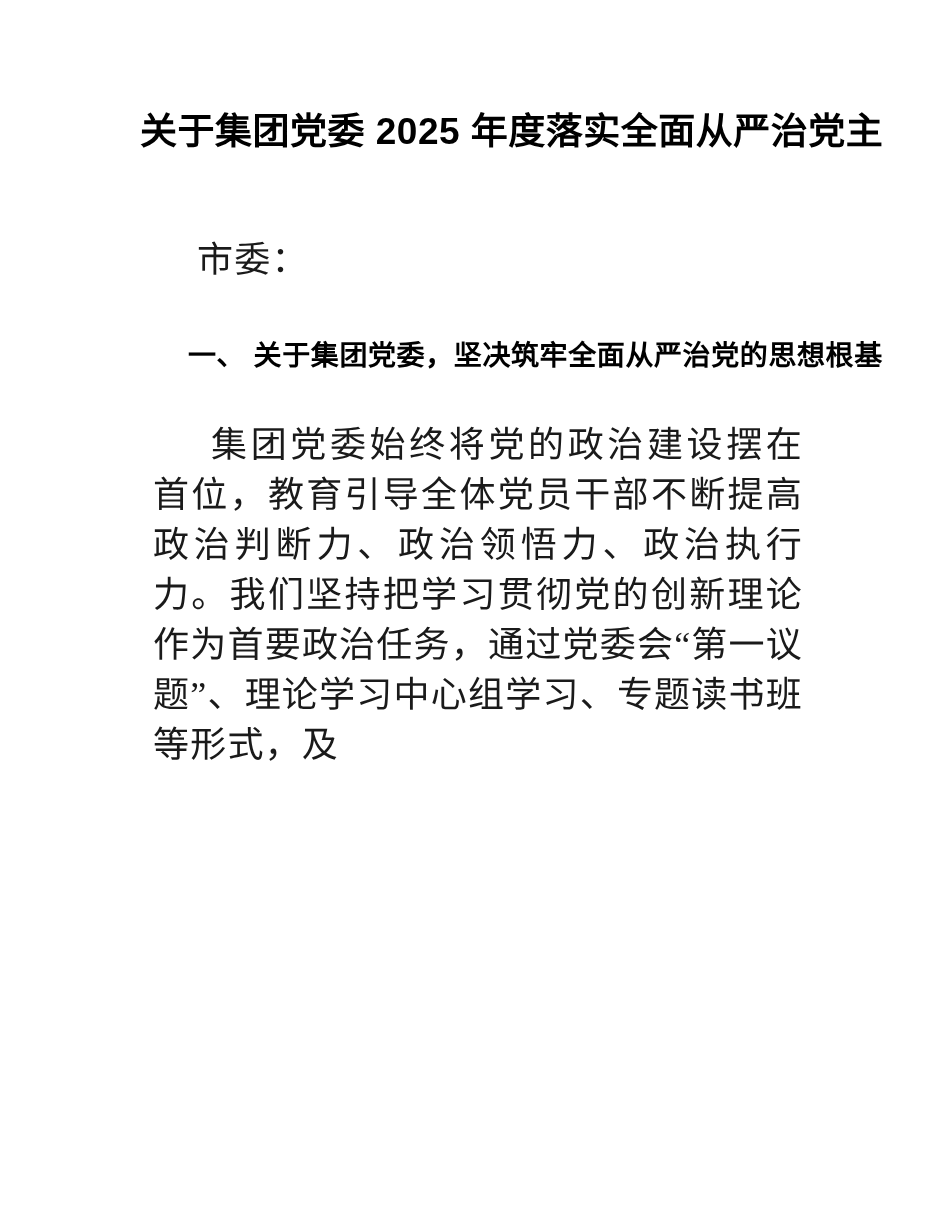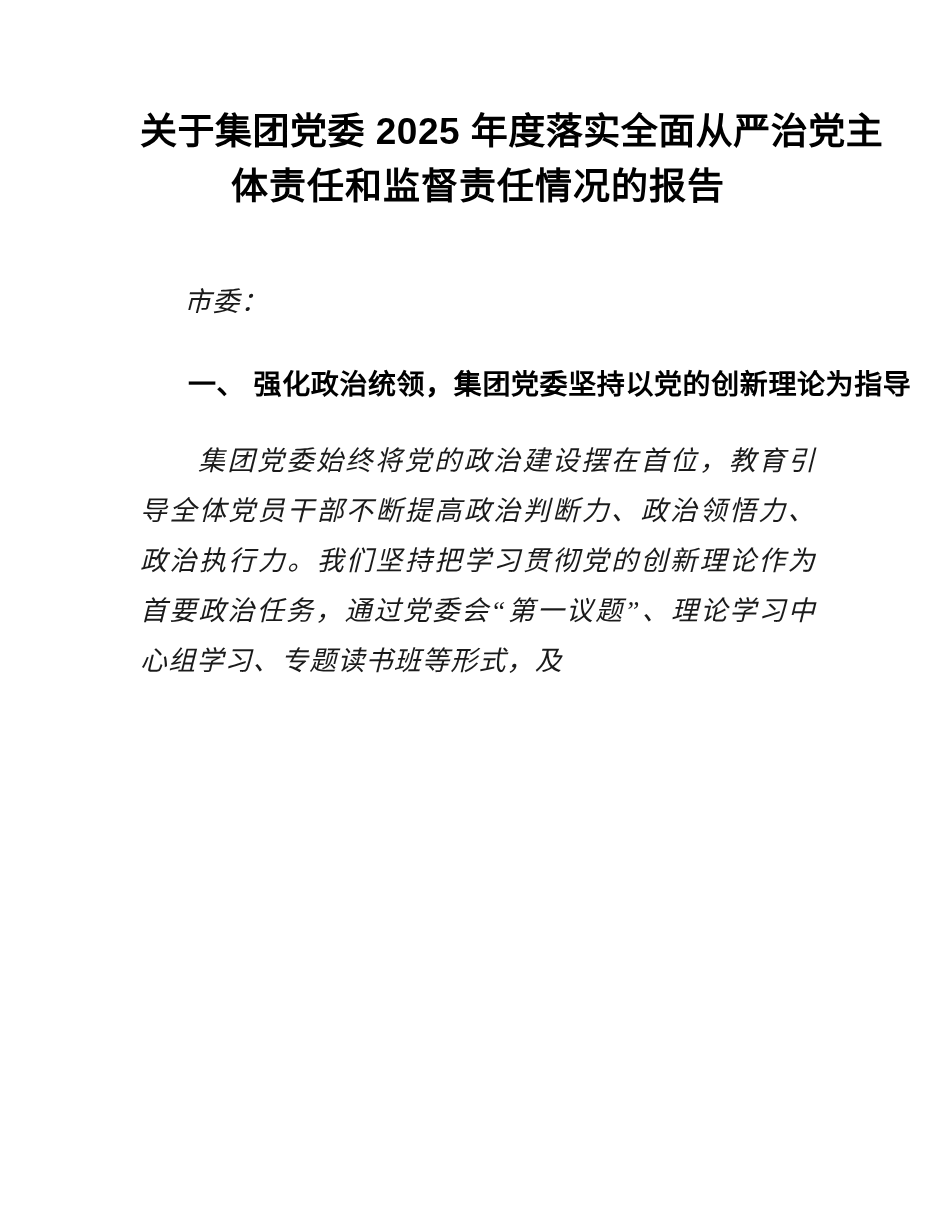--- a/index.html
+++ b/index.html
@@ -46,29 +46,28 @@
   .doc-title .t-line {
     display: block;
   }
 
   .doc-title .t-line-2 {
     letter-spacing: 1px;
   }
 
   
   .para {
-    margin: 0;
+    margin: 13px;
     font-family: "Liberation Serif", "DejaVu Serif", serif;
-    font-size: 27px;
+    font-size: 36px;
     line-height: 50px;
     color: #1a1a1a;
     text-align: justify;
     text-justify: inter-character;
     letter-spacing: 1.2px;
-    font-style: italic;
   }
 
   .salutation {
     padding-top: 63px;
     text-indent: 44px;
   }
 
   .para-indent {
     text-indent: 58px;
   }
@@ -100,26 +99,25 @@
   }
 </style>
 </head>
 <body>
 
 <div class="page">
   <div class="doc-body">
 
     <h1 class="doc-title">
       <span class="t-line t-line-1">关于集团党委 2025 年度落实全面从严治党主</span>
-      <span class="t-line t-line-2">体责任和监督责任情况的报告</span>
     </h1>
 
     <p class="para salutation">市委：</p>
 
 
     <h2 class="section-heading">
-      <span>一、</span><span class="num-sep"> </span><span>强化政治统领，集团党委坚持以党的创新理论为指导</span>
+      <span>一、</span><span class="num-sep"> </span><span>关于集团党委，坚决筑牢全面从严治党的思想根基</span>
     </h2>
 
     <p class="para para-indent heading-gap-after">集团党委始终将党的政治建设摆在首位，教育引导全体党员干部不断提高政治判断力、政治领悟力、政治执行力。我们坚持把学习贯彻党的创新理论作为首要政治任务，通过党委会“第一议题”、理论学习中心组学习、专题读书班等形式，及</p>
 
   </div>
 </div>
 
 </body></html>

